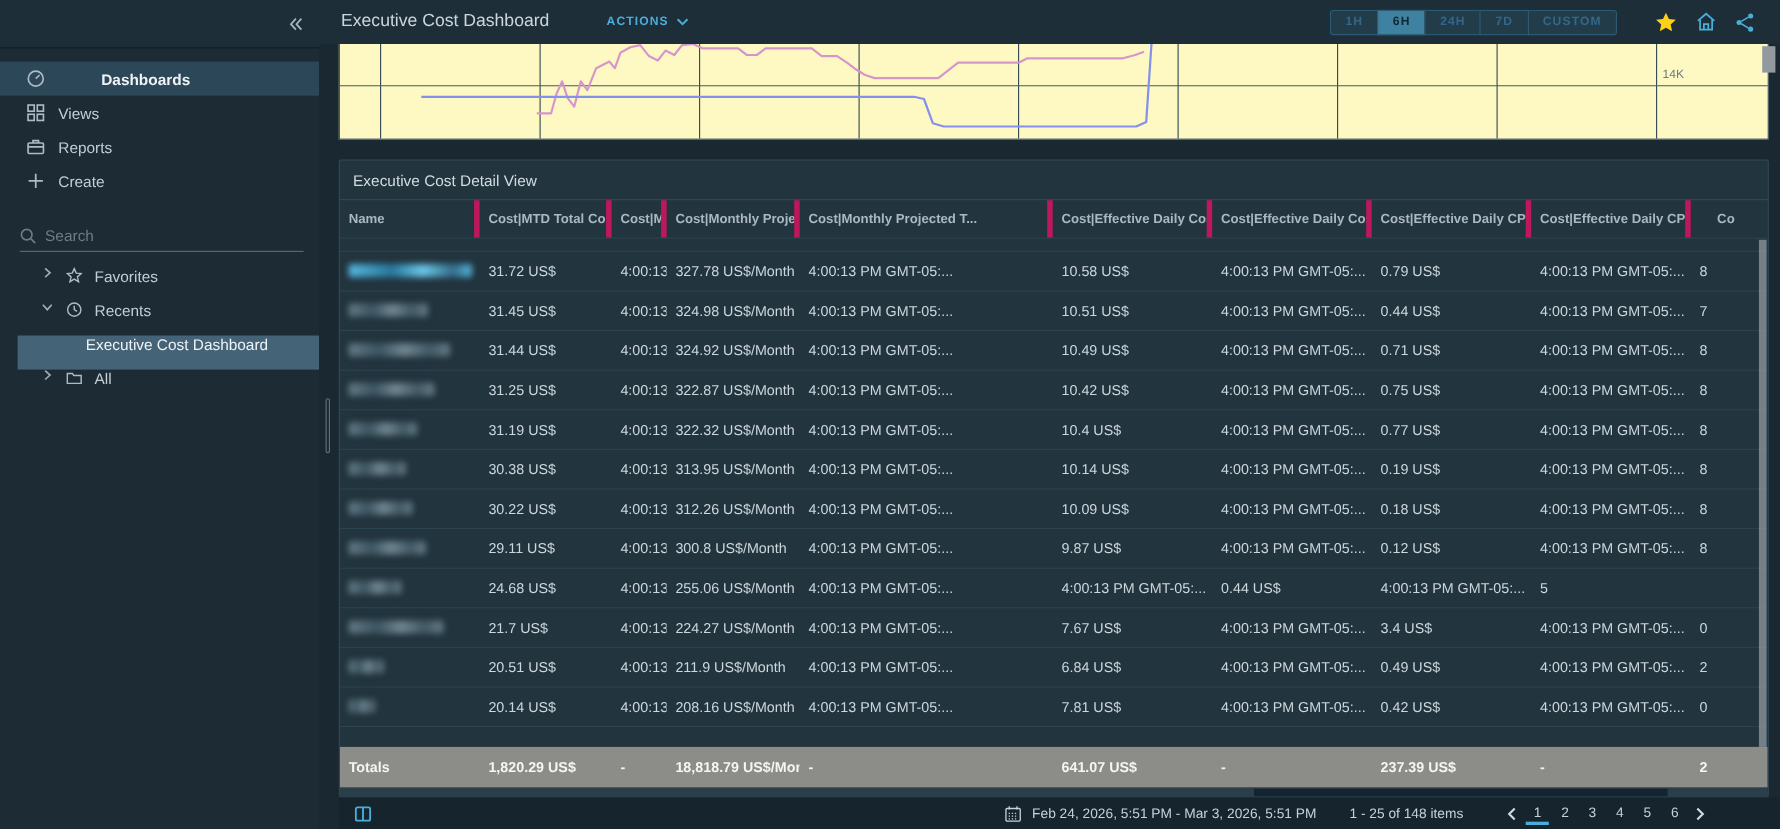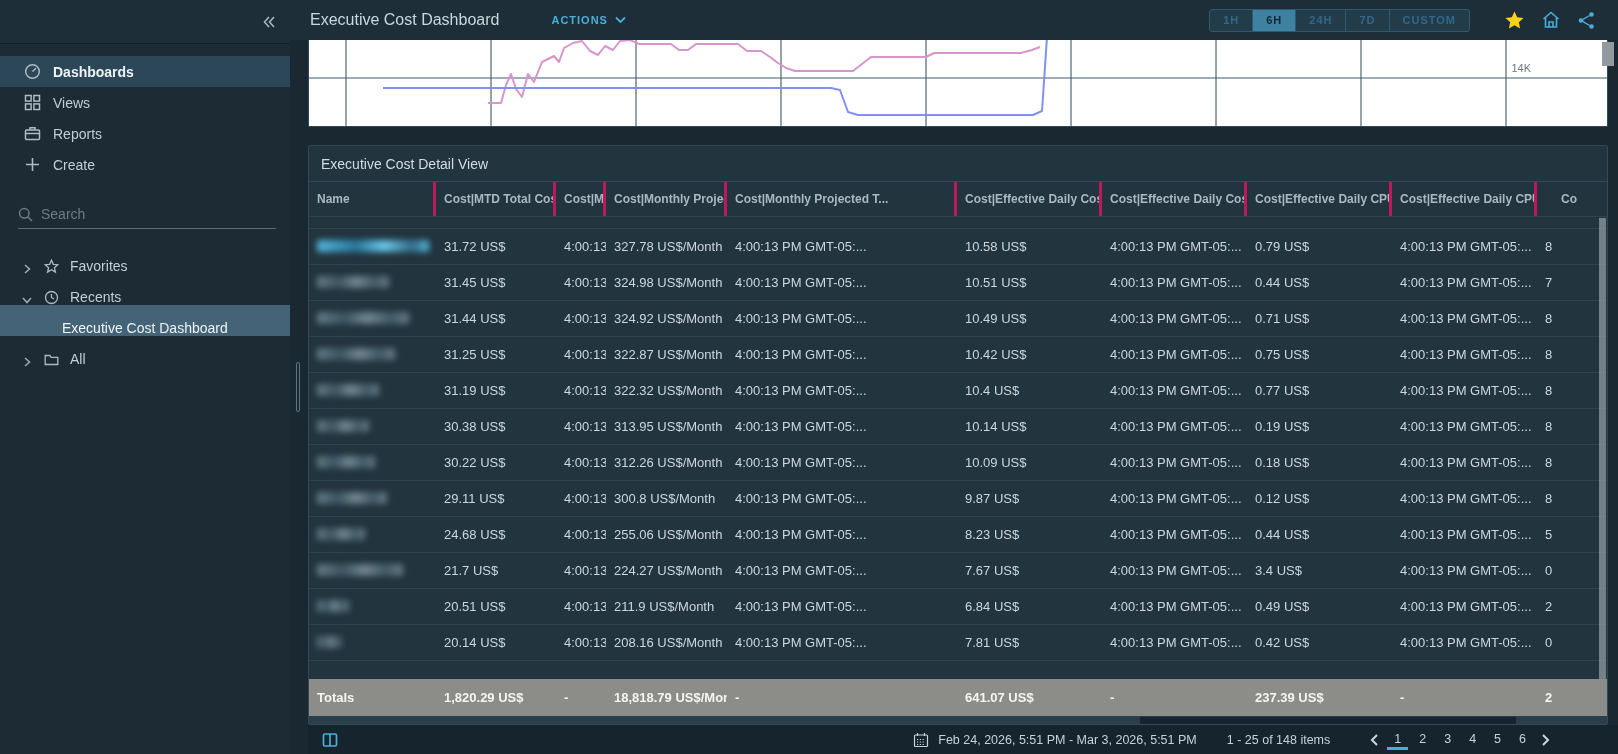--- a/index.html
+++ b/index.html
@@ -7,55 +7,55 @@
   body { font-family:"Liberation Sans", sans-serif; background:#1a2931; position:relative; color:#ccd7dd; }
   svg { display:block; }
 
   
   .sidebar { position:absolute; left:0; top:0; width:290px; height:754px; background:#1c2b34; }
   .sidebar-top { height:44px; background:#1d2e38; border-bottom:1px solid #121d24; display:flex; align-items:center; justify-content:flex-end; padding-right:14px; }
   .collapse-btn { color:#a7b5bf; cursor:pointer; }
   .nav { padding-top:12px; }
   .nav-item { height:31px; display:flex; align-items:center; padding-left:24px; color:#c3ced5; font-size:14px; cursor:pointer; }
   .nav-item .nicon { width:17px; height:17px; margin-right:12px; color:#aebac4; flex:none; }
-  .nav-item.active { background:#2c4758; color:#eef3f6; font-weight:bold; }
+  .nav-item.active { background:#2c4758; color:#eef3f6; font-weight:bold;gap:39px; }
   .search-row { margin:26px 14px 0 18px; border-bottom:1px solid #5c6d79; padding-bottom:6px; display:flex; align-items:center; }
   .search-row .nicon { width:15px; height:15px; color:#6c7d88; margin-right:8px; }
   .search-ph { color:#6c7d88; font-size:14px; }
   .tree { margin-top:14px; }
-  .tree-item { height:31px; display:flex; align-items:flex-end; padding-left:22px; font-size:14px; color:#c3ced5; cursor:pointer; }
+  .tree-item { height:31px; display:flex; align-items:flex-start; padding-left:22px; font-size:14px; color:#c3ced5; cursor:pointer;margin-left:16px; }
   .tree-item .caret { width:10px; height:10px; color:#9fadb7; flex:none; }
   .tree-item .caret.open { transform:rotate(90deg); }
   .tree-item .nicon { width:15px; height:15px; margin-left:12px; margin-right:11px; color:#aebac4; flex:none; }
   .tree-item.selected-child { padding-left:62px; background:#456377; color:#eef3f6; }
   .side-scroll-thumb { position:absolute; left:296px; top:362px; width:4px; height:50px; border:1px solid #5f7280; border-radius:2px; }
 
   
   .topbar { position:absolute; left:290px; top:0; right:0; height:40px; background:#1d2e38; display:flex; align-items:center; padding-left:20px; }
   .page-title { font-size:16px; color:#cdd6dc; }
   .actions-btn { margin-left:52px; display:flex; align-items:center; color:#49afd9; font-size:11px; font-weight:bold; letter-spacing:1px; cursor:pointer; }
   .actions-btn svg { margin-left:7px; }
   .topbar-right { margin-left:auto; display:flex; align-items:center; padding-right:22px; }
   .tr-group { display:flex; margin-right:18px; }
   .tr-btn { height:23px; padding:0 13px; background:#223c4a; border:1px solid #2b5a72; margin-left:-1px; color:#33688a; font-size:11px; font-weight:bold; letter-spacing:1px; font-family:inherit; cursor:pointer; }
   .tr-btn:first-child { border-radius:3px 0 0 3px; margin-left:12px; }
   .tr-btn:last-child { border-radius:0 3px 3px 0; }
   .tr-btn.active { background:#3f81a0; color:#0e2836; }
   .icon-btn { margin-left:16px; cursor:pointer; display:flex; align-items:center; }
 
   
-  .chart-panel { position:absolute; left:308px; top:40px; width:1300px; height:87px; background:#ffffff; border-left:1px solid #32495a; border-right:1px solid #32495a; border-bottom:1px solid #32495a; overflow:hidden; }
+  .chart-panel { position:absolute; left:308px; top:40px; width:1300px; height:87px; background:#fef9c3; border-left:1px solid #32495a; border-right:1px solid #32495a; border-bottom:1px solid #32495a; overflow:hidden; }
   .ytick { position:absolute; top:22px; right:76px; font-size:11px; color:#6c7a83; }
   .page-scroll-thumb { position:absolute; right:4px; top:42px; width:12px; height:24px; background:#929aa0; }
 
   
   .table-panel { position:absolute; left:308px; top:145px; width:1300px; height:580px; background:#22343e; border:1px solid #32495a; border-radius:2px; overflow:hidden; }
   .tbl-title { height:36px; line-height:36px; padding-left:12px; font-size:14px; color:#d3dce1; border-bottom:1px solid #32495a; }
   .thead { display:flex; height:35px; border-bottom:1px solid #2c4351; }
-  .th { font-size:12px; font-weight:bold; color:#aab8c2; line-height:34px; padding:0 8px; border-right:3px solid #be185d; white-space:nowrap; overflow:hidden; flex:none; }
+  .th { font-size:12px; font-weight:bold; color:#aab8c2; line-height:34px; padding:0 8px; border-right:5px solid #be185d; white-space:nowrap; overflow:hidden; flex:none; }
   .th:last-child { border-right:none;margin-left:16px; }
   .sliver { height:12px; border-bottom:1px solid #2c4351; }
   .trow { display:flex; height:36px; border-bottom:1px solid #2c4351; }
   .td { font-size:13px; color:#ccd7dd; line-height:35px; padding:0 8px; white-space:nowrap; overflow:hidden; flex:none; }
   .partial-row { height:18px; }
   .nblur { height:12px; margin-top:11px; border-radius:2px; background:linear-gradient(90deg,#7e949f,#44606e 30%,#8da2ac 55%,#4c6673 80%,#7e949f); filter:blur(3px); opacity:.75; }
   .nblur.blue { background:linear-gradient(90deg,#58c0e8,#2a7ba0 35%,#6fd0f2 60%,#35708e 85%,#58c0e8); opacity:.95; }
   .totals { display:flex; height:37px; background:#8c8c89; }
   .totals .td { color:#f5f5f3; font-weight:bold; line-height:38px; }
   .hscroll { height:9px; background:#2b3f4a; position:relative; }
@@ -374,21 +374,20 @@
         <div class="td c9">8</div>
       </div>
       <div class="trow">
         <div class="td c0">
           <div class="nblur" style="width: 48px;"></div>
         </div>
         <div class="td c1">24.68 US$</div>
         <div class="td c2">4:00:13...</div>
         <div class="td c3">255.06 US$/Month</div>
         <div class="td c4">4:00:13 PM GMT-05:...</div>
-        <div class="td c5">8.23 US$</div>
         <div class="td c6">4:00:13 PM GMT-05:...</div>
         <div class="td c7">0.44 US$</div>
         <div class="td c8">4:00:13 PM GMT-05:...</div>
         <div class="td c9">5</div>
       </div>
       <div class="trow">
         <div class="td c0">
           <div class="nblur" style="width: 86px;"></div>
         </div>
         <div class="td c1">21.7 US$</div>

